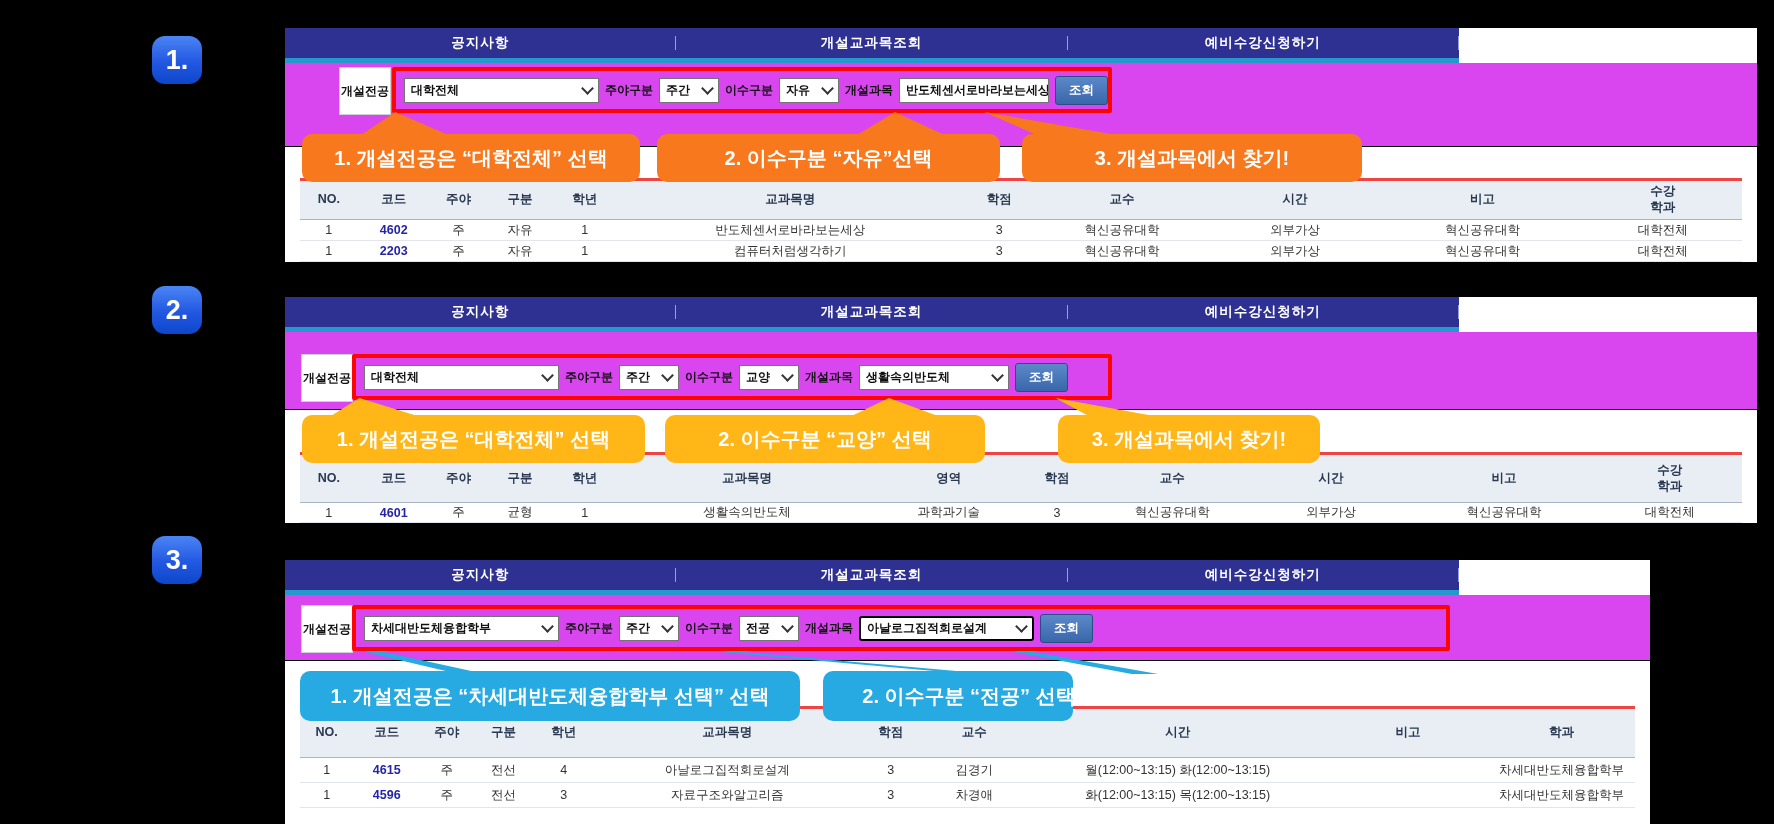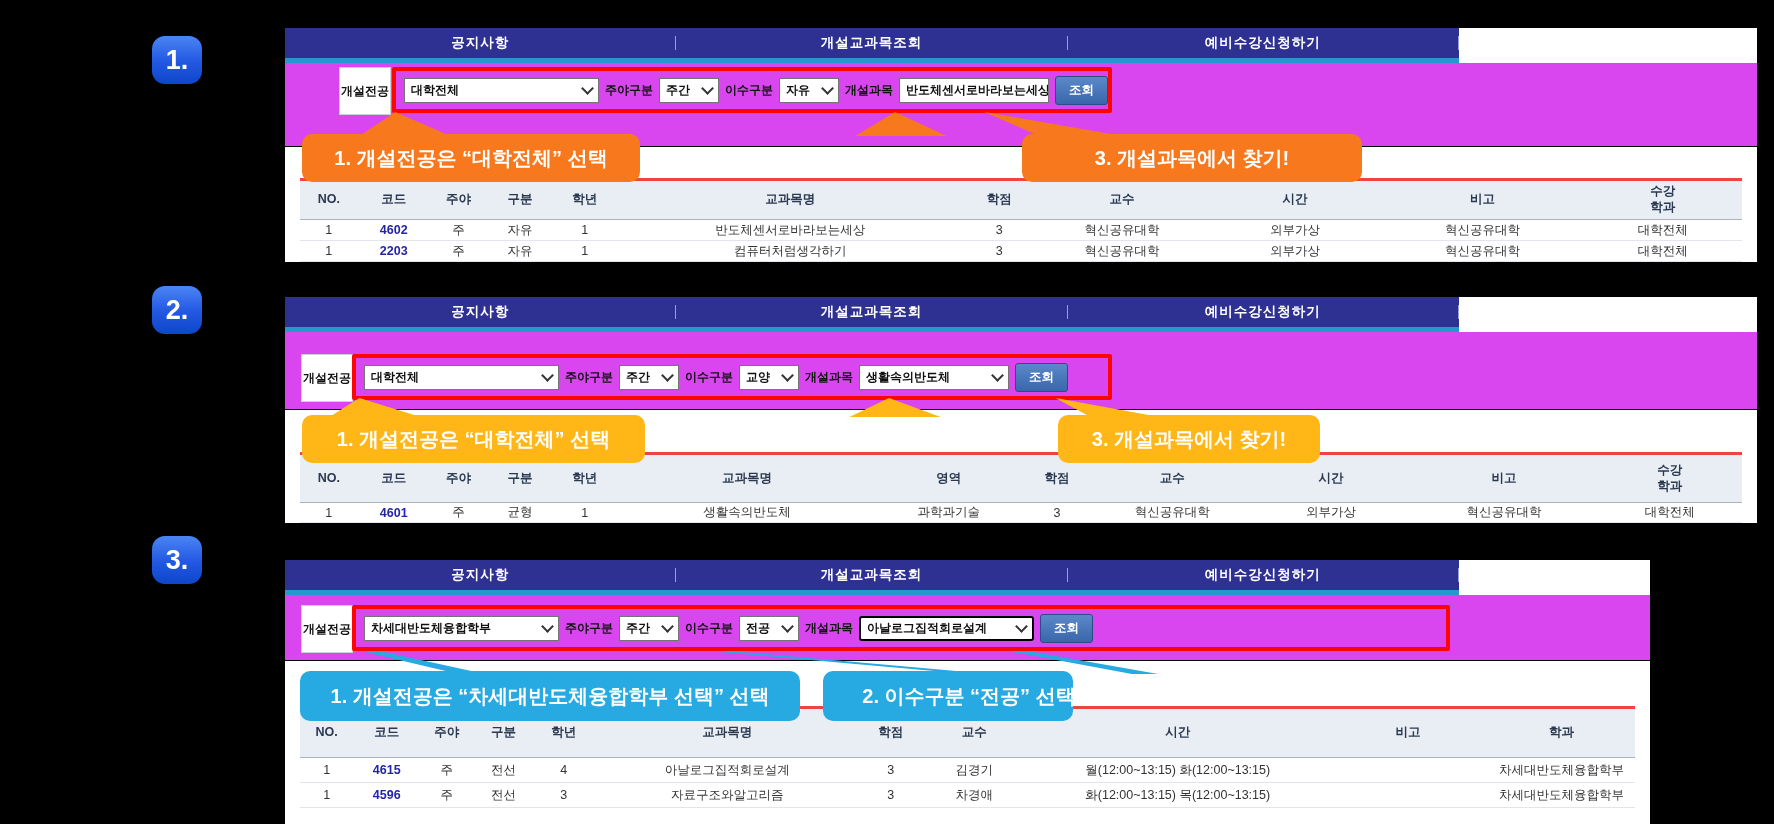--- a/index.html
+++ b/index.html
@@ -87,20 +87,21 @@
           <span class="chv"></span>
         </div>
         <div class="btn">조회</div>
       </div>
     </div>
 
     <div class="tail orange" style="left:60px;top:84px;width:120px;height:24px;clip-path:polygon(42% 0,12% 100%,88% 100%);"></div>
     <div class="tail orange" style="left:556px;top:84px;width:120px;height:24px;clip-path:polygon(45% 0,12% 100%,88% 100%);"></div>
     <div class="tail orange" style="left:690px;top:84px;width:160px;height:24px;clip-path:polygon(6% 0,40% 100%,92% 100%);"></div>
     <div class="callout orange" style="left:17px;top:106px;width:338px;height:48px;">1. 개설전공은 “대학전체” 선택</div>
+    <div class="callout orange" style="left:372px;top:106px;width:343px;height:48px;">2. 이수구분 “자유”선택</div>
     <div class="callout orange" style="left:737px;top:106px;width:340px;height:48px;">3. 개설과목에서 찾기!</div>
 
     <div class="twrap" style="left:15px;top:150px;width:1442px;">
       <table class="t1">
           <colgroup>
             <col style="width: 4%;">
             <col style="width: 5%;">
             <col style="width: 4%;">
             <col style="width: 4.5%;">
             <col style="width: 4.5%;">
@@ -193,20 +194,21 @@
           <span class="chv"></span>
         </div>
         <div class="btn">조회</div>
       </div>
     </div>
 
     <div class="tail yellow" style="left:30px;top:101px;width:120px;height:19px;clip-path:polygon(37% 0,12% 100%,88% 100%);"></div>
     <div class="tail yellow" style="left:550px;top:101px;width:120px;height:19px;clip-path:polygon(45% 0,12% 100%,88% 100%);"></div>
     <div class="tail yellow" style="left:760px;top:101px;width:130px;height:19px;clip-path:polygon(8% 0,35% 100%,88% 100%);"></div>
     <div class="callout yellow" style="left:17px;top:118px;width:343px;height:48px;">1. 개설전공은 “대학전체” 선택</div>
+    <div class="callout yellow" style="left:380px;top:118px;width:320px;height:48px;">2. 이수구분 “교양” 선택</div>
     <div class="callout yellow" style="left:773px;top:118px;width:262px;height:48px;">3. 개설과목에서 찾기!</div>
 
     <div class="twrap" style="left:15px;top:155px;width:1442px;">
       <table class="t2">
           <colgroup>
             <col style="width: 4%;">
             <col style="width: 5%;">
             <col style="width: 4%;">
             <col style="width: 4.5%;">
             <col style="width: 4.5%;">

